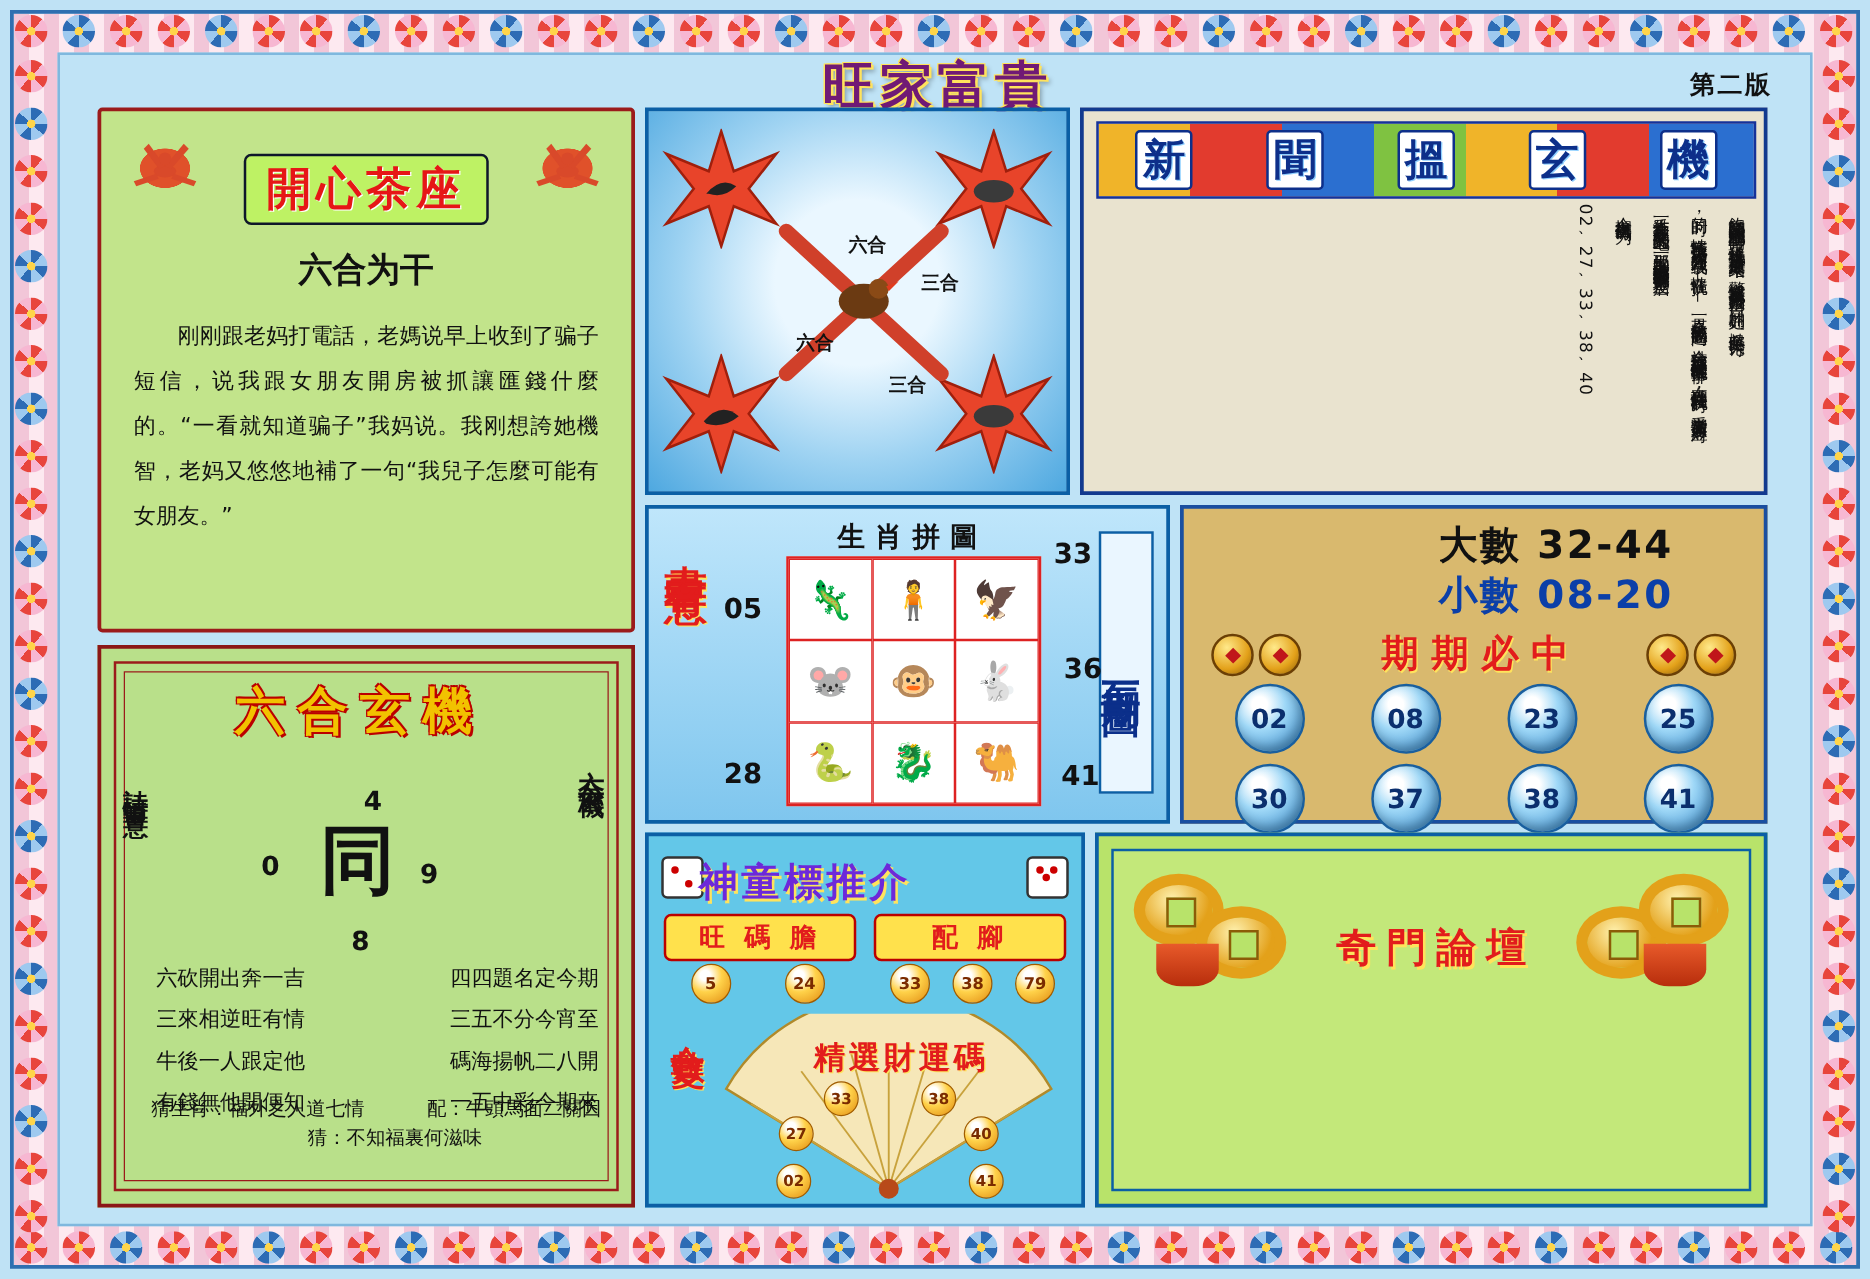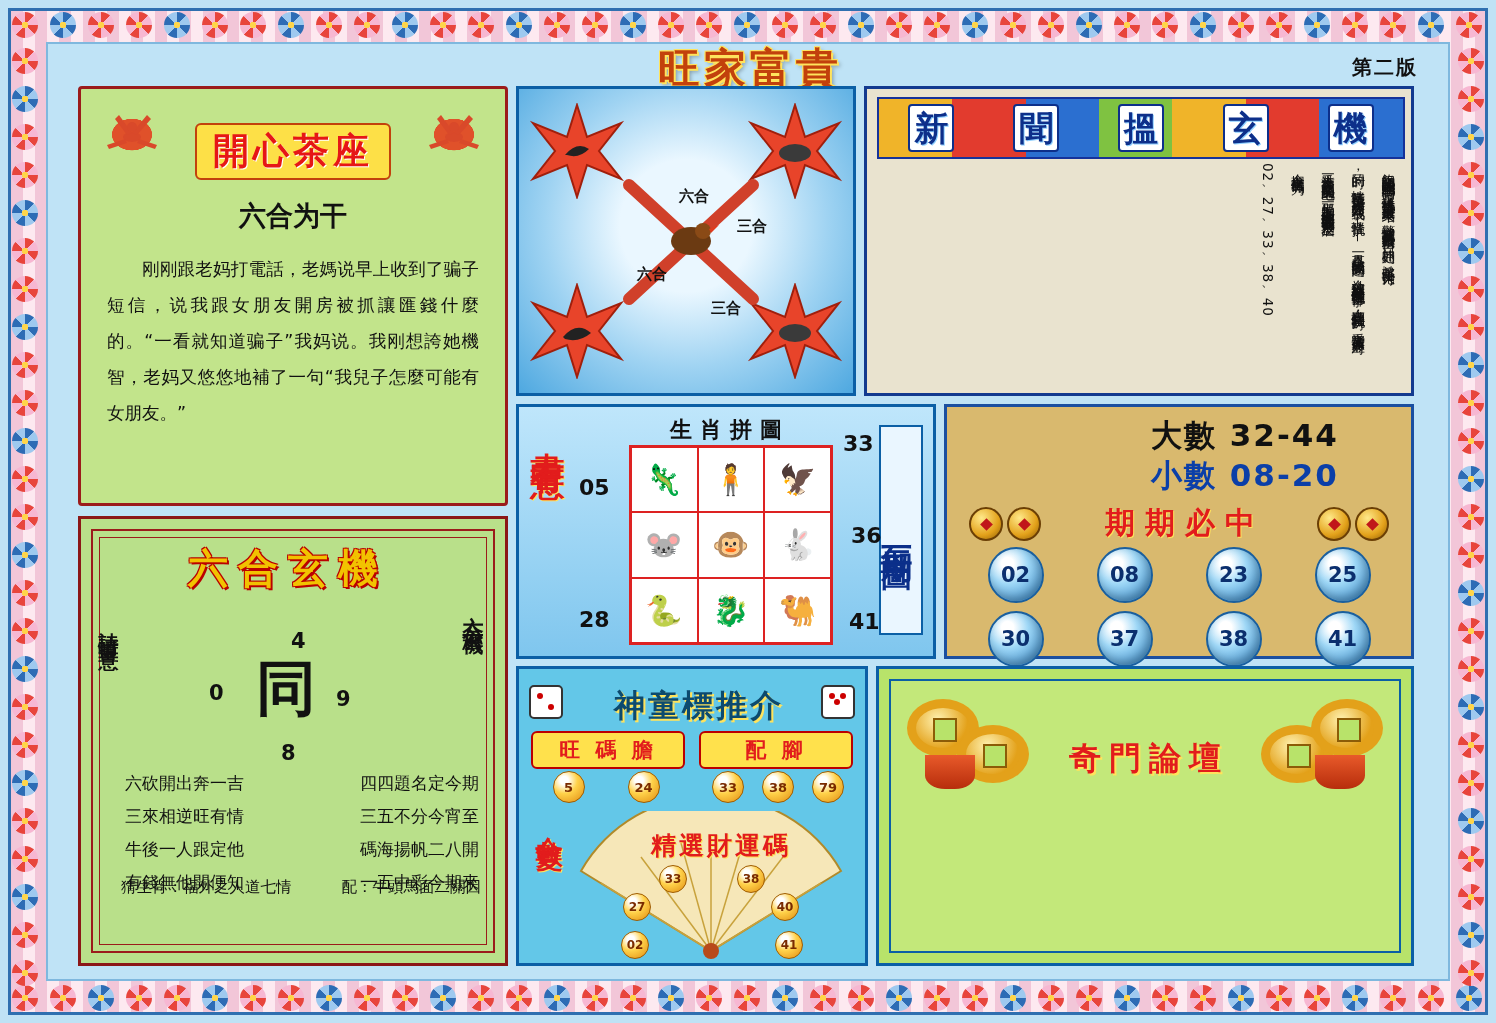--- a/index.html
+++ b/index.html
@@ -46,21 +46,21 @@
     box-sizing:border-box;
   }
   
   .masthead{
     position:absolute;left:560px;top:40px;width:380px;height:58px;
     text-align:center;
   }
   .masthead .title{
     font-family:"DejaVu Sans", sans-serif;
     font-size:42px;font-weight:bold;
-    color:#c2410c;
+    color:#701a75;
     letter-spacing:4px;
     text-shadow:
       2px 2px 0 #ffe35c, -1px -1px 0 #ffe35c, 1px -1px 0 #ffe35c, -1px 1px 0 #ffe35c,
       3px 3px 4px rgba(0,0,0,.35);
     line-height:58px;
   }
   .edition{
     position:absolute;right:78px;top:54px;
     font-size:20px;color:#111;font-weight:bold;
     letter-spacing:2px;
@@ -74,22 +74,22 @@
     border:3px solid #9b1b1b;
     border-radius:4px;
   }
   #tea .hdr{
     margin-top:34px;text-align:center;
   }
   #tea .hdr .t{
     display:inline-block;
     font-family:"DejaVu Sans", sans-serif;
     font-size:36px;font-weight:bold;color:#e61616;
-    background:#fde047;
-    border:2px solid #c2410c;
+    background:#bef264;
+    border:2px solid #0f172a;
     padding:2px 16px;border-radius:6px;
     letter-spacing:4px;
     text-shadow:1px 1px 0 #fff;
   }
   #tea .sub{
     text-align:center;font-size:27px;font-weight:bold;color:#111;
     margin-top:18px;font-family:"DejaVu Sans",sans-serif;
   }
   #tea .body{
     margin:18px 26px 0 26px;font-size:17.5px;line-height:2.05;
@@ -290,22 +290,22 @@
     font-family:"DejaVu Sans",sans-serif;
     box-shadow:inset -3px -4px 8px rgba(0,0,0,.25);
   }
   
   #shentong{
     left:516px;top:666px;width:352px;height:300px;
     background:#63c7e8;
     border:3px solid #0b5fa5;
   }
   #shentong .title{
-    position:absolute;left:40px;top:16px;width:280px;text-align:center;
-    font-size:31px;font-weight:bold;color:#0c4a6e;letter-spacing:3px;
+    position:absolute;left:40px;top:16px;width:280px;text-align:left;
+    font-size:31px;font-weight:bold;color:#6d28d9;letter-spacing:3px;
     font-family:"DejaVu Sans",sans-serif;
     text-shadow:2px 2px 0 #ffe35c;
   }
   .dice{
     position:absolute;width:30px;height:30px;background:#fff;border:2px solid #333;border-radius:5px;
   }
   .dice i{position:absolute;width:6px;height:6px;background:#c00;border-radius:50%;}
   #shentong .labelrow{
     position:absolute;left:12px;top:62px;right:12px;display:flex;justify-content:space-between;
   }
@@ -583,20 +583,21 @@
         <div>三五不分今宵至</div>
         <div>碼海揚帆二八開</div>
         <div>一五中彩今期來</div>
       </div>
     </div>
     <div class="guess">
       <div class="row">
         <span>猜生肖：福外之人道七情</span>
         <span>配：牛頭馬面二關因</span>
       </div>
+      <div class="row2">猜：不知福裏何滋味</div>
     </div>
   </div>
 
   <div class="panel" id="stars">
     <div class="starburst" style="left:10px;top:14px">
       <svg width="96" height="96" viewBox="0 0 96 96">
           <polygon points="48,2 58,34 92,20 70,48 92,76 58,62 48,94 38,62 4,76 26,48 4,20 38,34" fill="#e8442a" stroke="#a01f0c" stroke-width="2"></polygon>
           <path d="M36 52 q12 -14 24 -6 q-10 10 -22 6" fill="#222"></path>
         </svg>
     </div>

